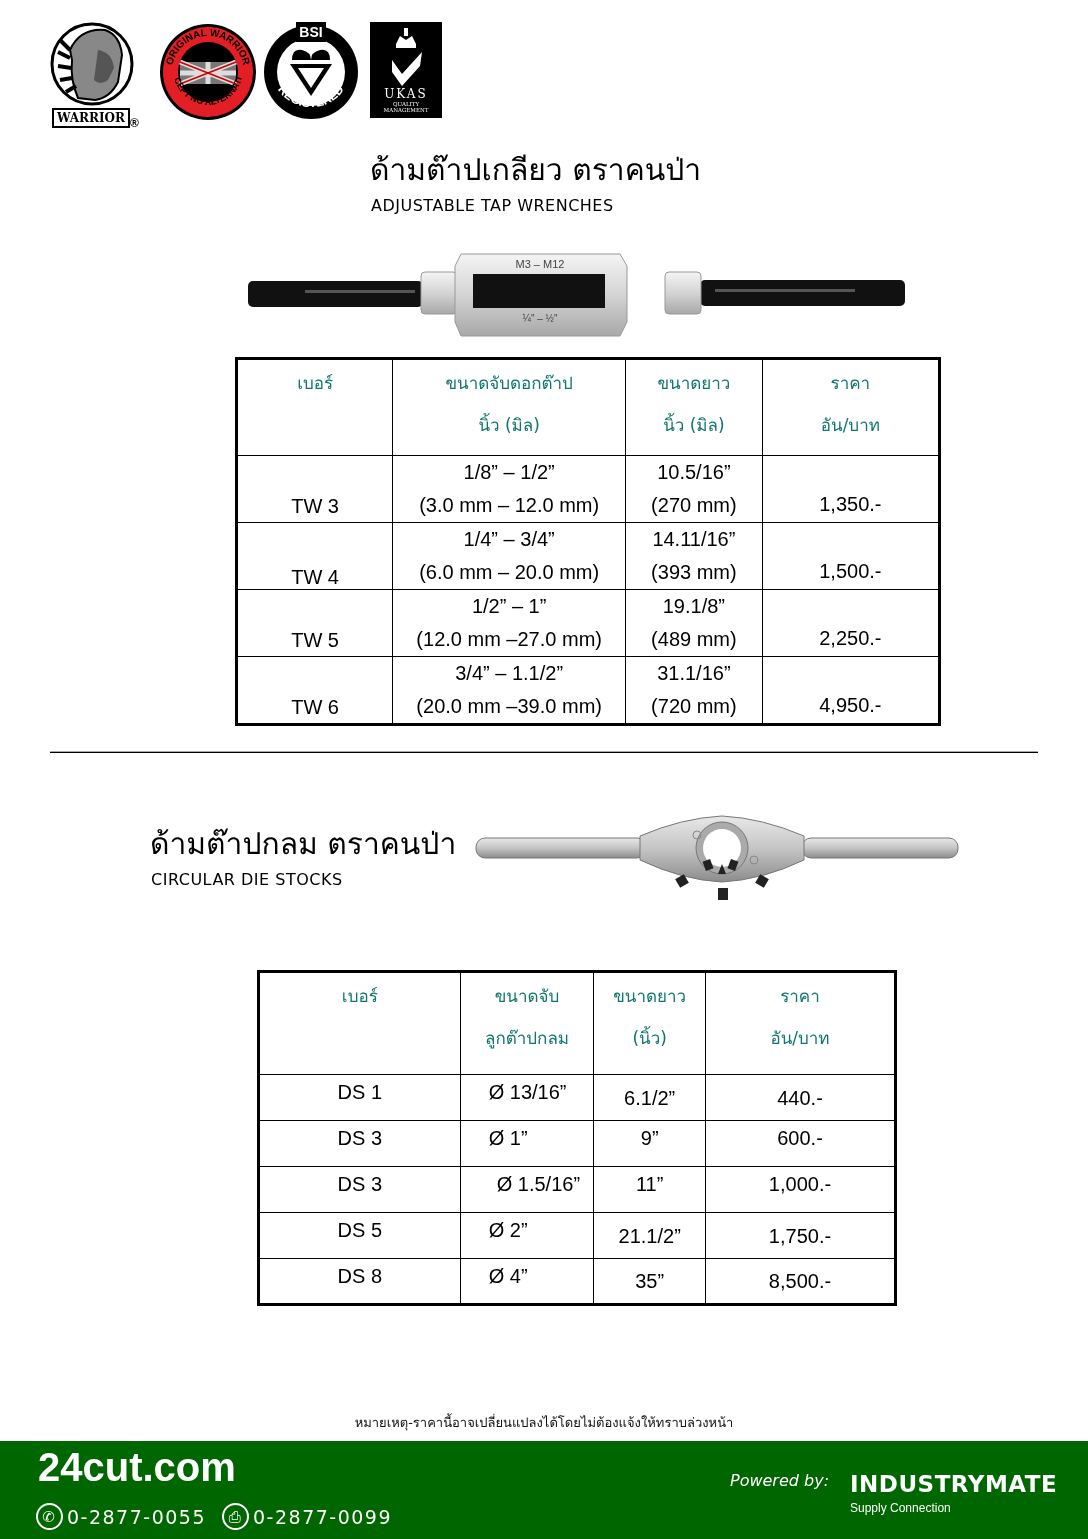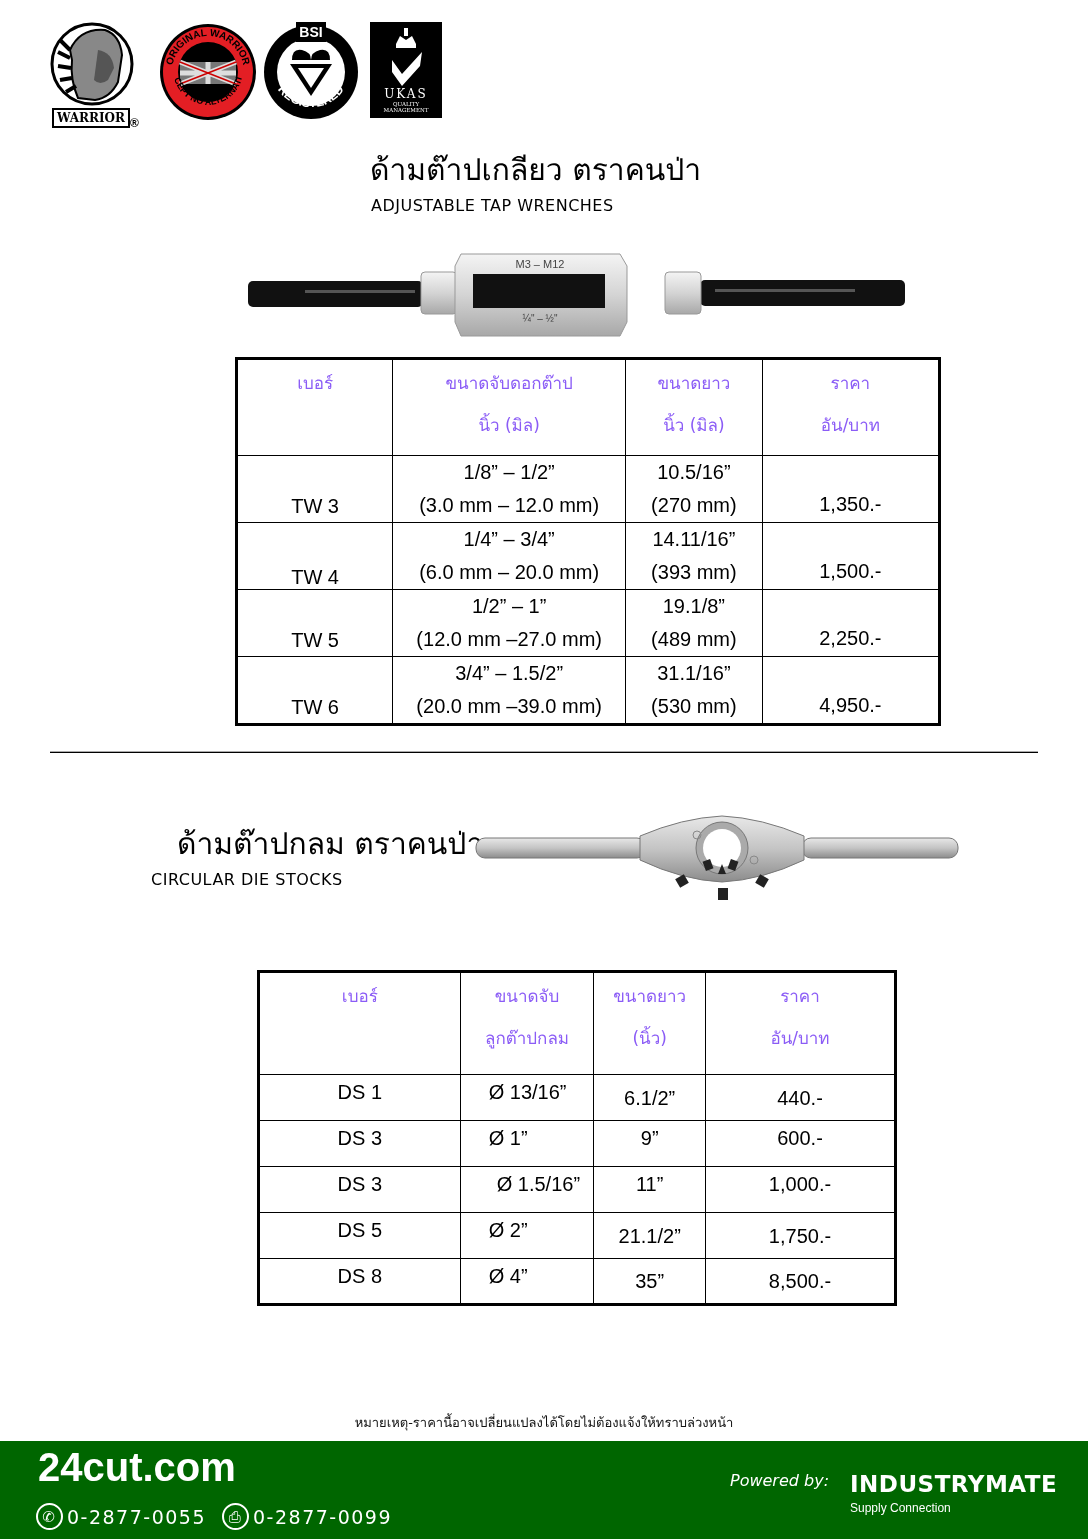--- a/index.html
+++ b/index.html
@@ -14,21 +14,21 @@
   .logo-original { left: 158px; top: 22px; width: 100px; height: 100px; }
   .logo-bsi { left: 262px; top: 18px; width: 98px; height: 104px; }
   .logo-ukas { left: 370px; top: 22px; width: 72px; height: 96px; }
 
   .title-th { position: absolute; font-family: "DejaVu Serif", serif; font-size: 30px; font-weight: normal; letter-spacing: 0; }
   .title-en { position: absolute; font-family: "DejaVu Sans", sans-serif; font-size: 16px; letter-spacing: 0.5px; }
 
   table.spec { position: absolute; border-collapse: collapse; border: 3px solid #000; font-family: "Liberation Sans", sans-serif; font-size: 20px; }
   table.spec td { border: 1.5px solid #000; text-align: center; vertical-align: top; }
   table.spec td.left { text-align: left; }
-  .th-cell { font-family: "DejaVu Sans", sans-serif; font-size: 17px; color: #8b5cf6; line-height: 42px; padding-top: 2px; }
+  .th-cell { font-family: "DejaVu Sans", sans-serif; font-size: 17px; color: #0f766e; line-height: 42px; padding-top: 2px; }
   .cell-line { display: block; line-height: 33px; }
 
   #tw-table { left: 235px; top: 357px; width: 706px; }
   #tw-table td { height: 66px; }
   #tw-table tr.head td { height: 97px; }
 
   #ds-table { left: 257px; top: 970px; width: 640px; }
   #ds-table td { height: 46px; line-height: 34px; }
   #ds-table tr.head td { height: 103px; line-height: 42px; }
 
@@ -186,35 +186,35 @@
         </td>
     <td>
           <span class="cell-line">19.1/8”</span>
           <span class="cell-line">(489 mm)</span>
         </td>
     <td style="vertical-align:bottom;padding-bottom:6px">2,250.-</td>
   </tr>
   <tr>
     <td style="vertical-align:bottom;padding-bottom:4px">TW 6</td>
     <td>
-          <span class="cell-line">3/4” – 1.5/2”</span>
+          <span class="cell-line">3/4” – 1.1/2”</span>
           <span class="cell-line">(20.0 mm –39.0 mm)</span>
         </td>
     <td>
           <span class="cell-line">31.1/16”</span>
-          <span class="cell-line">(530 mm)</span>
+          <span class="cell-line">(720 mm)</span>
         </td>
     <td style="vertical-align:bottom;padding-bottom:6px">4,950.-</td>
   </tr>
 </tbody>
   </table>
 
 <div class="divider"></div>
 
-<div class="title-th" style="left:150px;top:820px;margin-left:27px;">ด้ามต๊าปกลม ตราคนป่า</div>
+<div class="title-th" style="left:150px;top:820px;">ด้ามต๊าปกลม ตราคนป่า</div>
 <div class="title-en" style="left:151px;top:870px;">CIRCULAR  DIE  STOCKS</div>
 
 <div class="abs" style="left:472px;top:800px;width:490px;height:105px;">
   <svg width="490" height="105" viewBox="0 0 490 105">
     <defs>
       <linearGradient id="rod" x1="0" y1="0" x2="0" y2="1">
         <stop offset="0" stop-color="#e8e8e8"></stop>
         <stop offset="0.5" stop-color="#c4c4c4"></stop>
         <stop offset="1" stop-color="#8c8c8c"></stop>
       </linearGradient>

